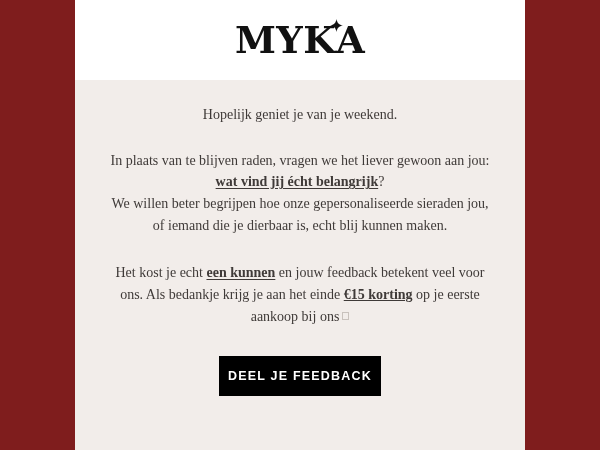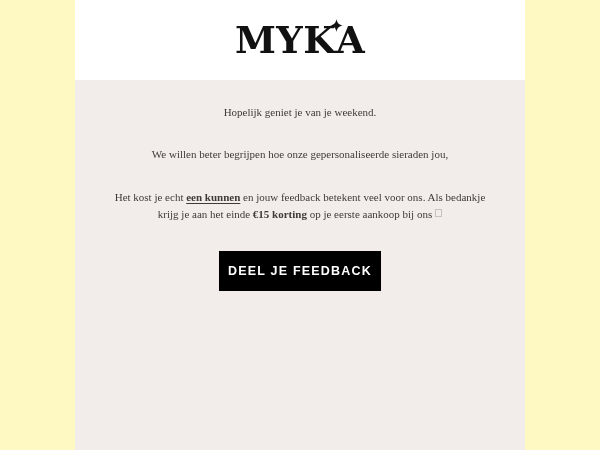--- a/index.html
+++ b/index.html
@@ -10,21 +10,21 @@
     width: 600px;
     height: 450px;
     overflow: hidden;
     background: #f5f5f5;
     font-family: "Liberation Serif", serif;
   }
 
   .page {
     width: 600px;
     height: 450px;
-    background: #fef9c3;
+    background: #7f1d1d;
     position: relative;
   }
 
   .email-card {
     position: absolute;
     left: 75px;
     top: 0px;
     width: 450px;
     height: 450px;
     background: #f2edea;
@@ -70,39 +70,40 @@
   
   .email-body {
     background: #f2edea;
     padding: 18px 30px 0 30px;
     text-align: center;
     color: #3f3a38;
   }
 
   .para {
     font-family: "Liberation Serif", serif;
-    font-size: 11px;
+    font-size: 14px;
     line-height: 1.55;
     color: #3f3a38;
     margin: 0;
     text-align: center;
   }
 
   .para-greeting { margin-top: 6px; }
   .para-question { margin-top: 24px; }
-  .para-explain  { margin-top: 25px; }
+  .para-explain  { }
   .para-offer    { margin-top: 26px; }
 
   .em-underline {
     font-weight: 700;
     text-decoration: underline;
     text-underline-offset: 2px;
   }
   .em-bold {
     font-weight: 700;
+    text-decoration: underline;
   }
 
   .tofu {
     display: inline-block;
     width: 7px;
     height: 8px;
     border: 1px solid #c9c2bd;
     vertical-align: 1px;
     margin-left: 3px;
     box-sizing: border-box;
@@ -147,23 +148,28 @@
             </svg>
           </span>
           <span class="logo-part">A</span>
       </div>
     </div>
 
     <div class="email-body">
 
       <p class="para para-greeting">Hopelijk geniet je van je weekend.</p>
 
+      <p class="para para-question">
+        <span>In plaats van te blijven raden, vragen we het liever gewoon aan jou:</span><br>
+        <span class="em-underline">wat vind jij écht belangrijk</span><span>?</span>
+      </p>
 
       <p class="para para-explain">
         <span>We willen beter begrijpen hoe onze gepersonaliseerde sieraden jou,</span><br>
+        <span>of iemand die je dierbaar is, echt blij kunnen maken.</span>
       </p>
 
       <p class="para para-offer">
         <span>Het kost je echt </span><span class="em-underline">een kunnen</span><span> en jouw feedback betekent veel voor ons. Als bedankje krijg je aan het einde </span><span class="em-bold">€15 korting</span><span> op je eerste aankoop bij ons</span><span class="tofu"></span>
       </p>
 
       <div class="cta-wrap">
         <button class="cta-button">DEEL JE FEEDBACK</button>
       </div>
 

